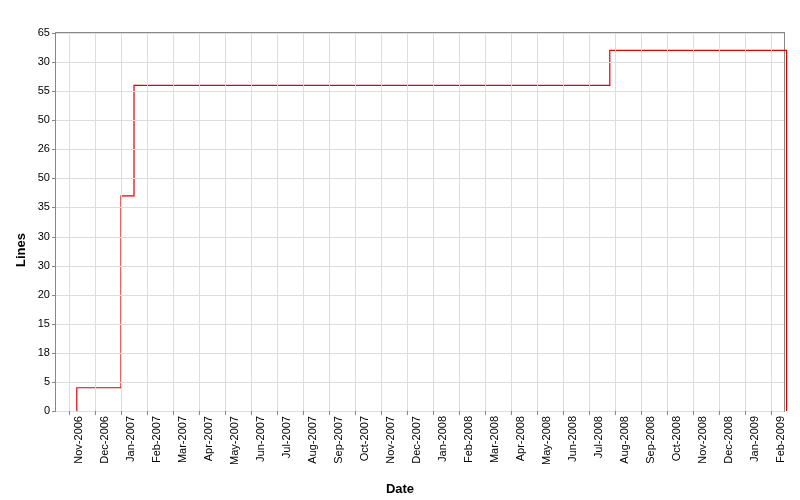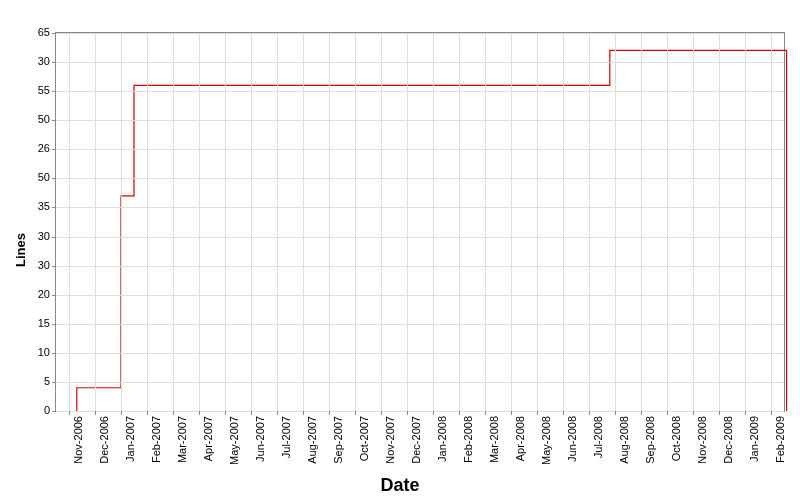--- a/index.html
+++ b/index.html
@@ -88,21 +88,21 @@
     font-weight: bold;
     font-size: 13px;
   }
   .x-axis-label {
     position: absolute;
     bottom: 4px;
     left: 0;
     width: 100%;
     text-align: center;
     font-weight: bold;
-    font-size: 18px;
+    font-size: 13px;
   }
   svg.series {
     position: absolute;
     left: 0;
     top: 0;
     width: 100%;
     height: 100%;
     overflow: visible;
   }
 </style>
@@ -198,21 +198,21 @@
       <div class="grid-line-v" style="left: 689px;"></div>
       <div class="tick-v" style="left: 689px;"></div>
       <div class="grid-line-v" style="left: 715px;"></div>
       <div class="tick-v" style="left: 715px;"></div>
     </div>
 
   <div class="y-axis-label">Lines</div>
   <div class="x-axis-label">Date</div>
 <div class="y-tick-label" style="top: 410px;">0</div>
     <div class="y-tick-label" style="top: 380.923px;">5</div>
-    <div class="y-tick-label" style="top: 351.846px;">10</div>
+    <div class="y-tick-label" style="top: 351.846px;">18</div>
     <div class="y-tick-label" style="top: 322.769px;">15</div>
     <div class="y-tick-label" style="top: 293.692px;">20</div>
     <div class="y-tick-label" style="top: 264.615px;">30</div>
     <div class="y-tick-label" style="top: 235.538px;">30</div>
     <div class="y-tick-label" style="top: 206.462px;">35</div>
     <div class="y-tick-label" style="top: 177.385px;">50</div>
     <div class="y-tick-label" style="top: 148.308px;">26</div>
     <div class="y-tick-label" style="top: 119.231px;">50</div>
     <div class="y-tick-label" style="top: 90.1538px;">55</div>
     <div class="y-tick-label" style="top: 61.0769px;">30</div>

